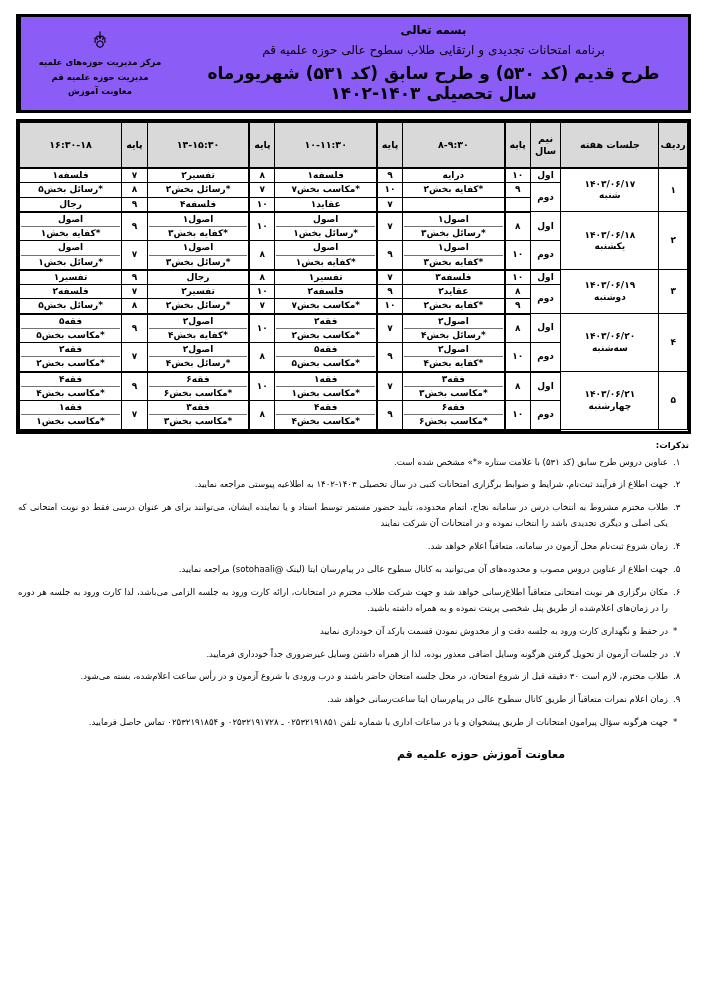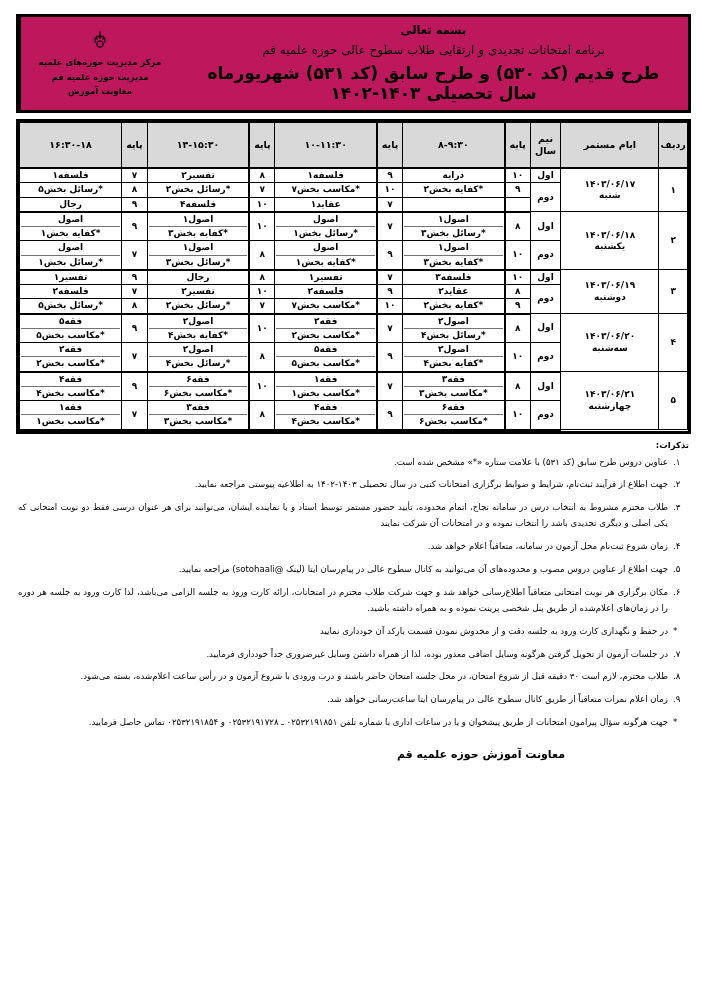--- a/index.html
+++ b/index.html
@@ -23,21 +23,21 @@
     padding: 14px 16px 0 16px;
   }
 
   
   .header-box {
     border: 3px solid #000;
     display: flex;
     flex-direction: row;
     align-items: stretch;
     margin-bottom: 6px;
-    background: #be185d;
+    background: #8b5cf6;
   }
   .header-org {
     flex: 0 0 150px;
     border-left: 2px solid #000;
     text-align: center;
     padding: 5px 4px 4px 4px;
     display: flex;
     flex-direction: column;
     justify-content: center;
     gap: 2px;
@@ -206,21 +206,21 @@
         <col class="col-grade">
           <col class="col-subject">
         <col class="col-grade">
           <col class="col-subject">
         <col class="col-grade">
           <col class="col-subject">
       </colgroup>
       <thead>
         <tr>
           <th>ردیف</th>
-          <th>ایام مستمر</th>
+          <th>جلسات هفته</th>
           <th>نیم سال</th>
           <th>پایه</th>
           <th class="grp-sep">۸-۹:۳۰</th>
           <th>پایه</th>
           <th class="grp-sep">۱۰-۱۱:۳۰</th>
           <th>پایه</th>
           <th class="grp-sep">۱۴-۱۵:۳۰</th>
           <th>پایه</th>
           <th>۱۶:۳۰-۱۸</th>
         </tr>

